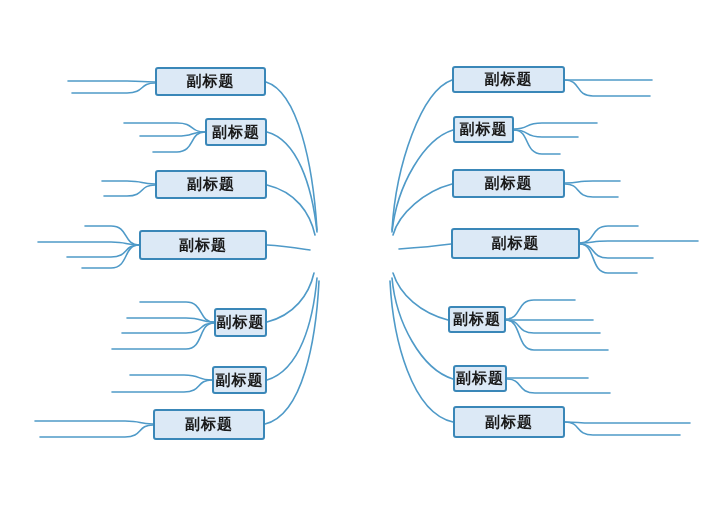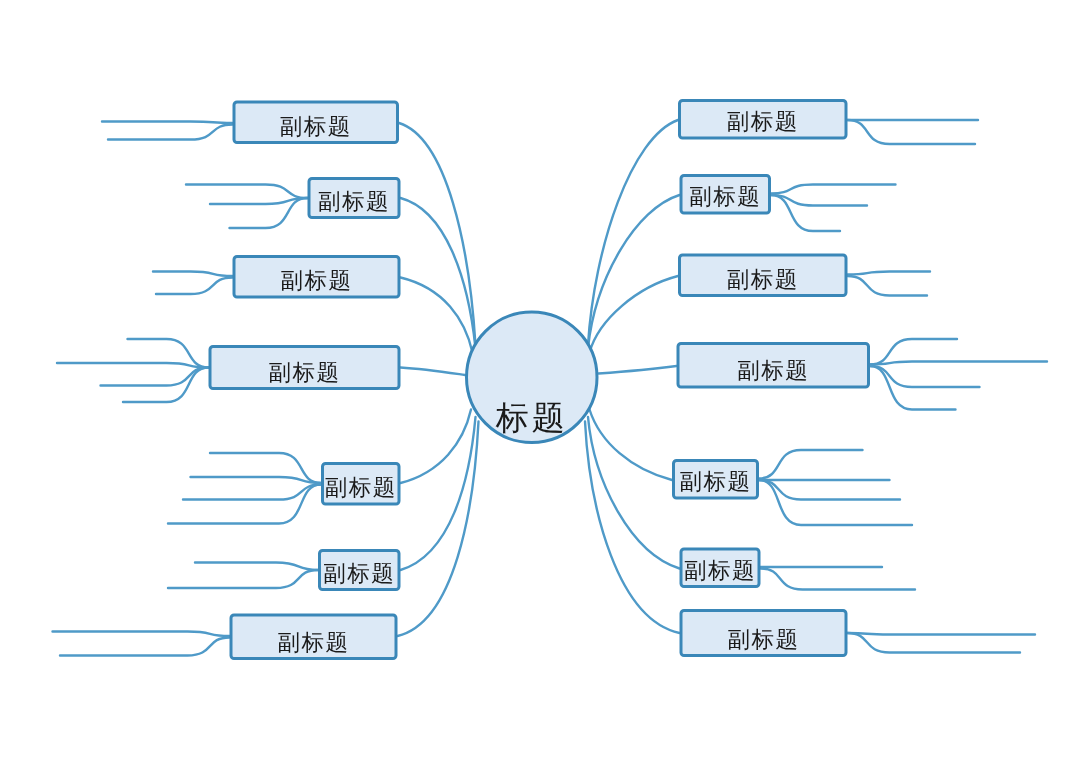--- a/index.html
+++ b/index.html
@@ -16,27 +16,27 @@
   .link {
     fill: none;
     stroke: var(--line, #4f9ac8);
     stroke-width: 1.6;
     stroke-linecap: round;
   }
   .node {
     position: absolute;
     box-sizing: border-box;
     display: flex;
-    align-items: flex-end;
+    align-items: center;
     justify-content: center;
     background: var(--node-fill, #dce9f6);
     border: 2px solid var(--node-border, #3a87b8);
     border-radius: 3px;
     color: var(--text, #1a1a1a);
-    font-weight: normal;
+    font-weight: bold;
     font-size: 15px;
     letter-spacing: 1px;
     cursor: default;
   }
   .center-node {
     border-radius: 50%;
     font-size: 22px;
     letter-spacing: 2px;
   }
 </style>
@@ -109,23 +109,20 @@
     <path class="link" d="M506,320 C522,320 516,333 534,333 L600,333"></path>
     <path class="link" d="M506,320 C522,320 516,350 534,350 L608,350"></path>
 
     <path class="link" d="M507,378 C523,378 517,378 535,378 L588,378"></path>
     <path class="link" d="M507,379 C523,379 517,393 535,393 L610,393"></path>
 
     <path class="link" d="M565,422 C581,422 575,423 593,423 L690,423"></path>
     <path class="link" d="M565,422 C581,422 575,435 593,435 L680,435"></path>
   </svg>
 
-  <div class="node center-node" style="left:310px; top:207px; width:89px; height:89px;">
-    <span>标题</span>
-  </div>
 
   <div class="node" style="left:155px; top:67px;  width:111px; height:29px;">
     <span>副标题</span>
   </div>
   <div class="node" style="left:205px; top:118px; width:62px;  height:28px;">
     <span>副标题</span>
   </div>
   <div class="node" style="left:155px; top:170px; width:112px; height:29px;">
     <span>副标题</span>
   </div>

